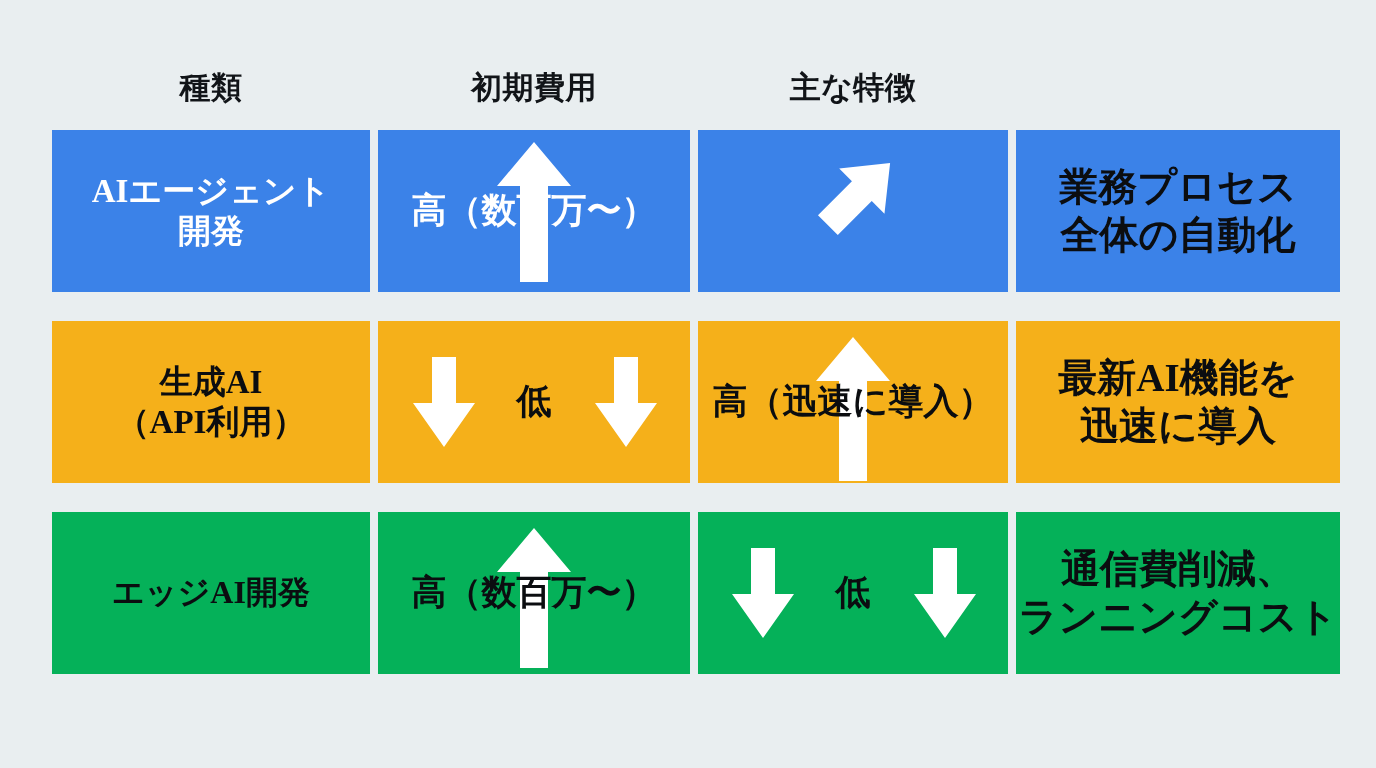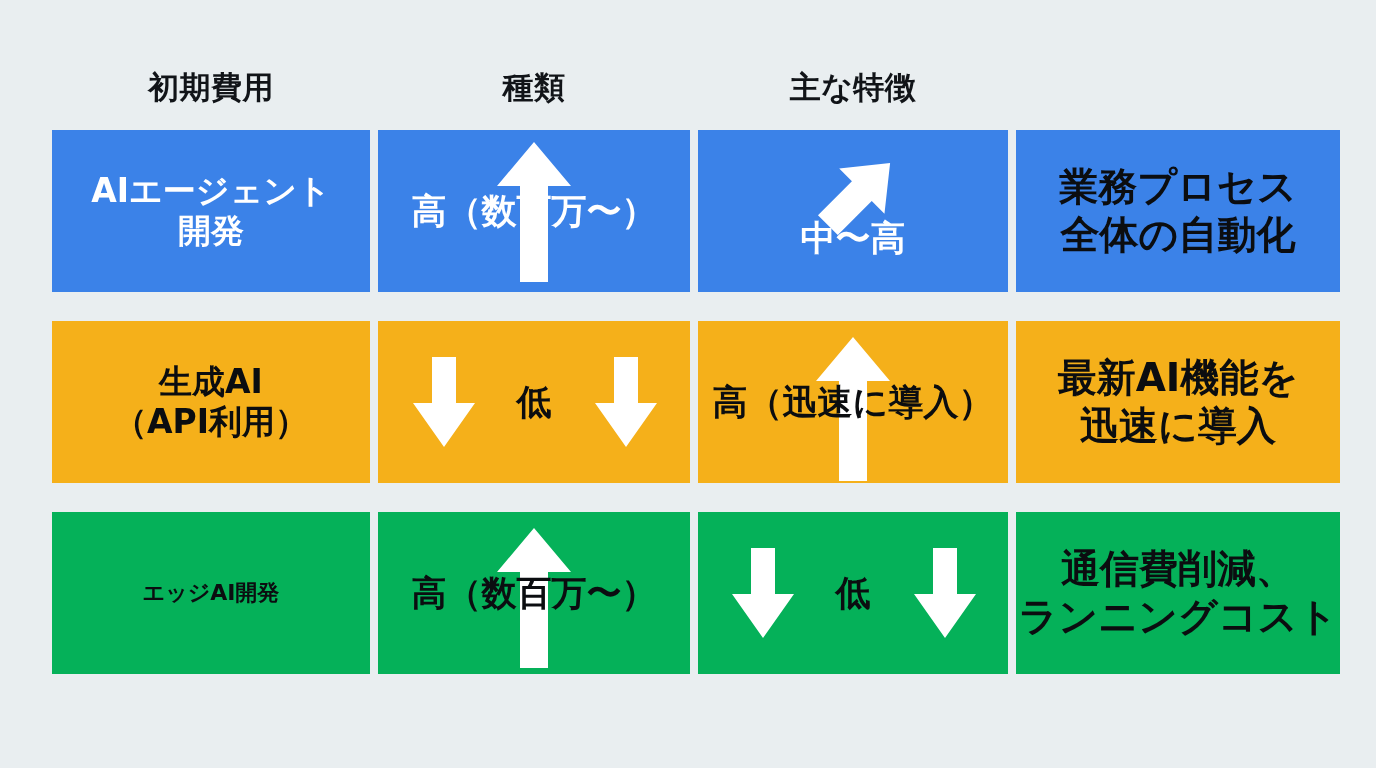--- a/index.html
+++ b/index.html
@@ -38,20 +38,21 @@
   
   .grid{
     position:absolute;
     left:52px;top:130px;
     width:1276px;
     display:grid;
     grid-template-columns:318px 312px 310px 324px;
     grid-auto-rows:162px;
     row-gap:29px;
     column-gap:8px;
+    font-family:Liberation Serif, serif;
   }
   .cell{
     position:relative;
     overflow:hidden;
     display:flex;
     align-items:center;
     justify-content:center;
     box-sizing:border-box;
   }
   .cell .txt{
@@ -69,21 +70,21 @@
   .row-green  .cell{background:#05b159;}
 
   
   .tc-white{color:#ffffff;}
   .tc-dark{color:#0b0d10;}
 
   
   .fs-name{font-size:33px;}
   .fs-val {font-size:35px;}
   .fs-feat{font-size:39px;}
-  .fs-single{font-size:22px;}
+  .fs-single{font-size:32px;}
 
   
   .arrow{position:absolute;z-index:1;}
   .arrow svg{display:block;}
 
   
   .arrow-up-center{
     left:50%;
     transform:translateX(-50%);
     top:16px;
@@ -114,22 +115,22 @@
   .dual-label{
     position:relative;z-index:4;
   }
 </style>
 </head>
 <body>
 
 <div class="sheet">
 
   <div class="headers">
+    <div class="head-cell">種類</div>
     <div class="head-cell">初期費用</div>
-    <div class="head-cell">種類</div>
     <div class="head-cell">主な特徴</div>
   </div>
 
   <div class="grid">
 
     <div class="row-blue" style="display:contents">
 
       <div class="cell">
         <span class="txt fs-name tc-white">AIエージェント
 開発</span>
@@ -145,21 +146,20 @@
       </div>
 
       <div class="cell">
         <span class="arrow arrow-diag">
           <svg width="96" height="92" viewBox="0 0 96 92">
             <g transform="rotate(45 48 46)">
               <polygon points="48,2 80,42 62,42 62,90 34,90 34,42 16,42" fill="#ffffff"></polygon>
             </g>
           </svg>
         </span>
-        <span class="txt fs-val tc-white" style="margin-top:54px;">中〜高</span>
       </div>
 
       <div class="cell">
         <span class="txt fs-feat tc-dark">業務プロセス
 全体の自動化</span>
       </div>
     </div>
 
     <div class="row-amber" style="display:contents">
 

